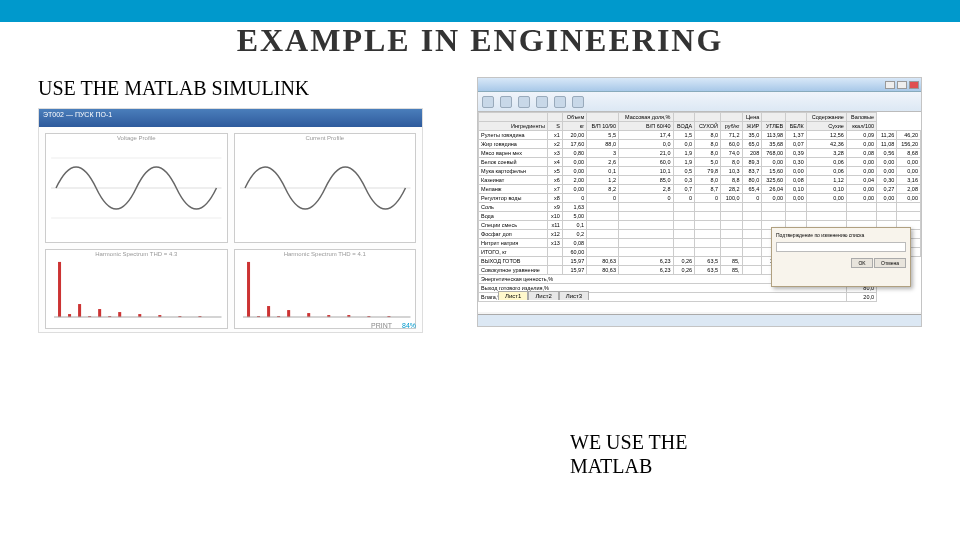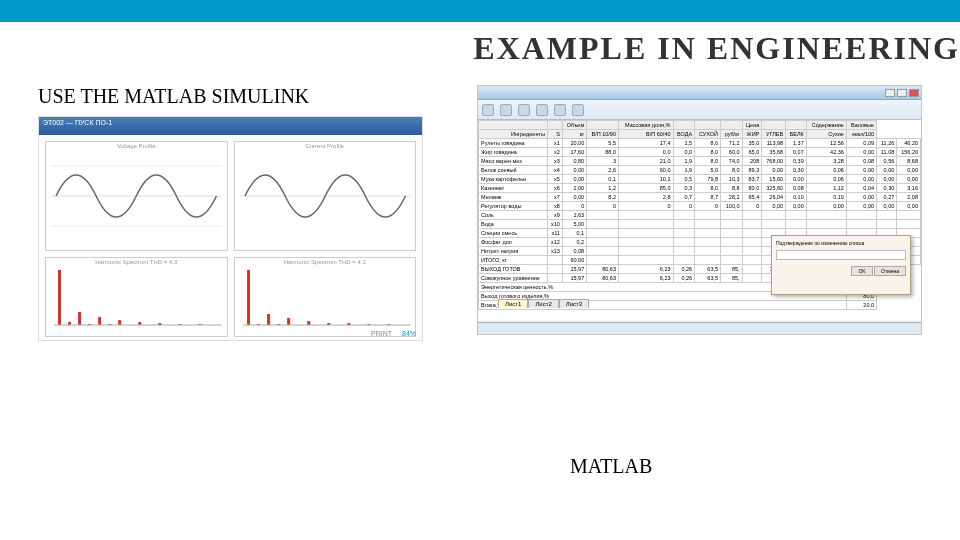--- a/index.html
+++ b/index.html
@@ -1,18 +1,18 @@
 <!DOCTYPE html>
 <html><head>
 <meta charset="utf-8">
 <style>
 * { box-sizing: border-box; margin: 0; padding: 0; }
 body { width: 960px; height: 540px; background: #fff; font-family: "Times New Roman", serif; position: relative; overflow: hidden; }
 .top-bar { width: 100%; height: 22px; background: #0099cc; }
-.title { text-align: right; font-size: 32px; letter-spacing: 2px; margin-top: 8px; color: #333; font-family: Georgia, serif; }
+.title { text-align: center; font-size: 32px; letter-spacing: 2px; margin-top: 0; color: #333; font-family: Georgia, serif; }
 .content { display: flex; gap: 16px; padding: 18px 38px 0 38px; }
 .col { flex: 1; }
 .subtitle-left { font-size: 20px; font-family: "Times New Roman", serif; margin-bottom: 8px; }
 .subtitle-right { font-size: 20px; font-family: "Times New Roman", serif; position: absolute; left: 570px; top: 430px; line-height: 1.2; }
 .matlab-panel { width: 385px; height: 225px; background: #fdfdfd; border: 1px solid #ddd; position: relative; }
 .matlab-header { height: 18px; background: linear-gradient(#4a7ebb, #2e5a9c); font-size: 7px; color: #fff; padding: 2px 4px; font-family: Arial; }
 .plot-grid { display: grid; grid-template-columns: 1fr 1fr; grid-template-rows: 110px 80px; gap: 6px; padding: 6px; }
 .plot-box { border: 1px solid #ccc; background: #fff; position: relative; }
 .plot-title { position: absolute; top: 1px; left: 50%; transform: translateX(-50%); font-size: 6px; color: #999; font-family: Arial; }
 svg.sine { width: 100%; height: 100%; }
@@ -452,15 +452,15 @@
             <span class="tab">Лист2</span>
             <span class="tab">Лист3</span>
           </div>
       </div>
       <div class="statusbar"></div>
     </div>
   </div>
 </div>
 
 <div class="subtitle-right">
-  <br>
+  <span>WE USE THE</span><br>
   <span>MATLAB</span>
 </div>
 
 </body></html>

